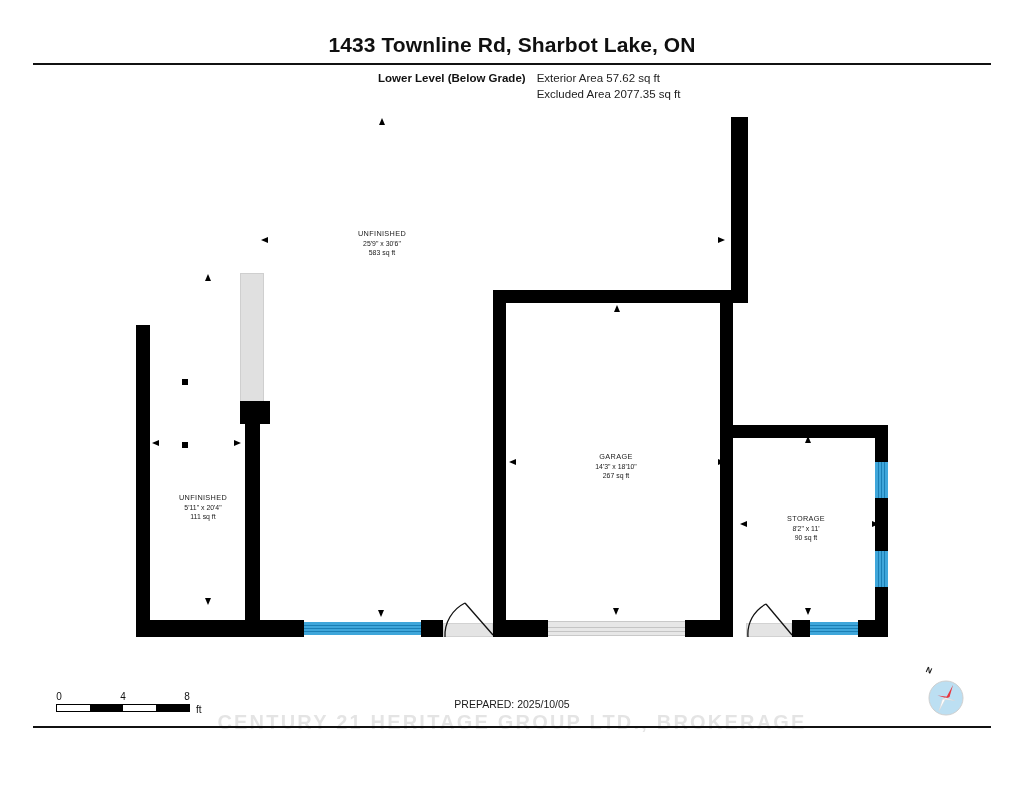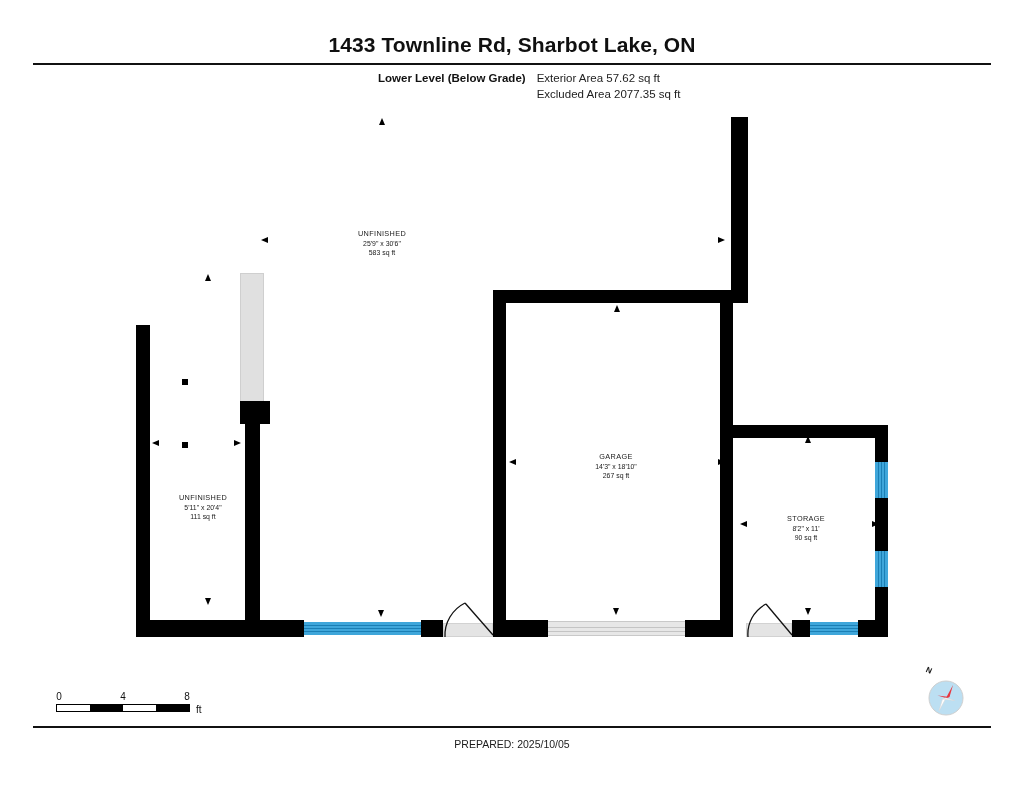--- a/index.html
+++ b/index.html
@@ -218,21 +218,20 @@
 
   
   .prepared {
     position: absolute;
     left: 0;
     top: 698px;
     width: 1024px;
     text-align: center;
     font-size: 10.5px;
     color: #1b1b1b;
-    margin-top: 40px;
   }
   .footer-rule {
     position: absolute;
     left: 33px;
     top: 726px;
     width: 958px;
     height: 2px;
     background: #111111;
   }
   .disclaimer {
@@ -433,15 +432,16 @@
     <div class="compass-n">N</div>
     <svg width="44" height="44" viewBox="0 0 44 44">
       <circle cx="22" cy="22" r="17" fill="#bcdff2" stroke="#cfcfcf" stroke-width="1"></circle>
       <path d="M 22 22 L 29 9 L 25.5 21 Z" fill="#e8353e"></path>
       <path d="M 22 22 L 13.5 19.5 L 25.5 21 Z" fill="#e8353e"></path>
       <path d="M 22 22 L 15 35 L 18.5 23 Z" fill="#ffffff" stroke="#d8d8d8" stroke-width="0.6"></path>
       <path d="M 22 22 L 30.5 24.5 L 18.5 23 Z" fill="#ffffff" stroke="#d8d8d8" stroke-width="0.6"></path>
     </svg>
   </div>
 
+  <div class="watermark">CENTURY 21 HERITAGE GROUP LTD., BROKERAGE</div>
   <div class="footer-rule"></div>
 
 </div>
 
 </body></html>

